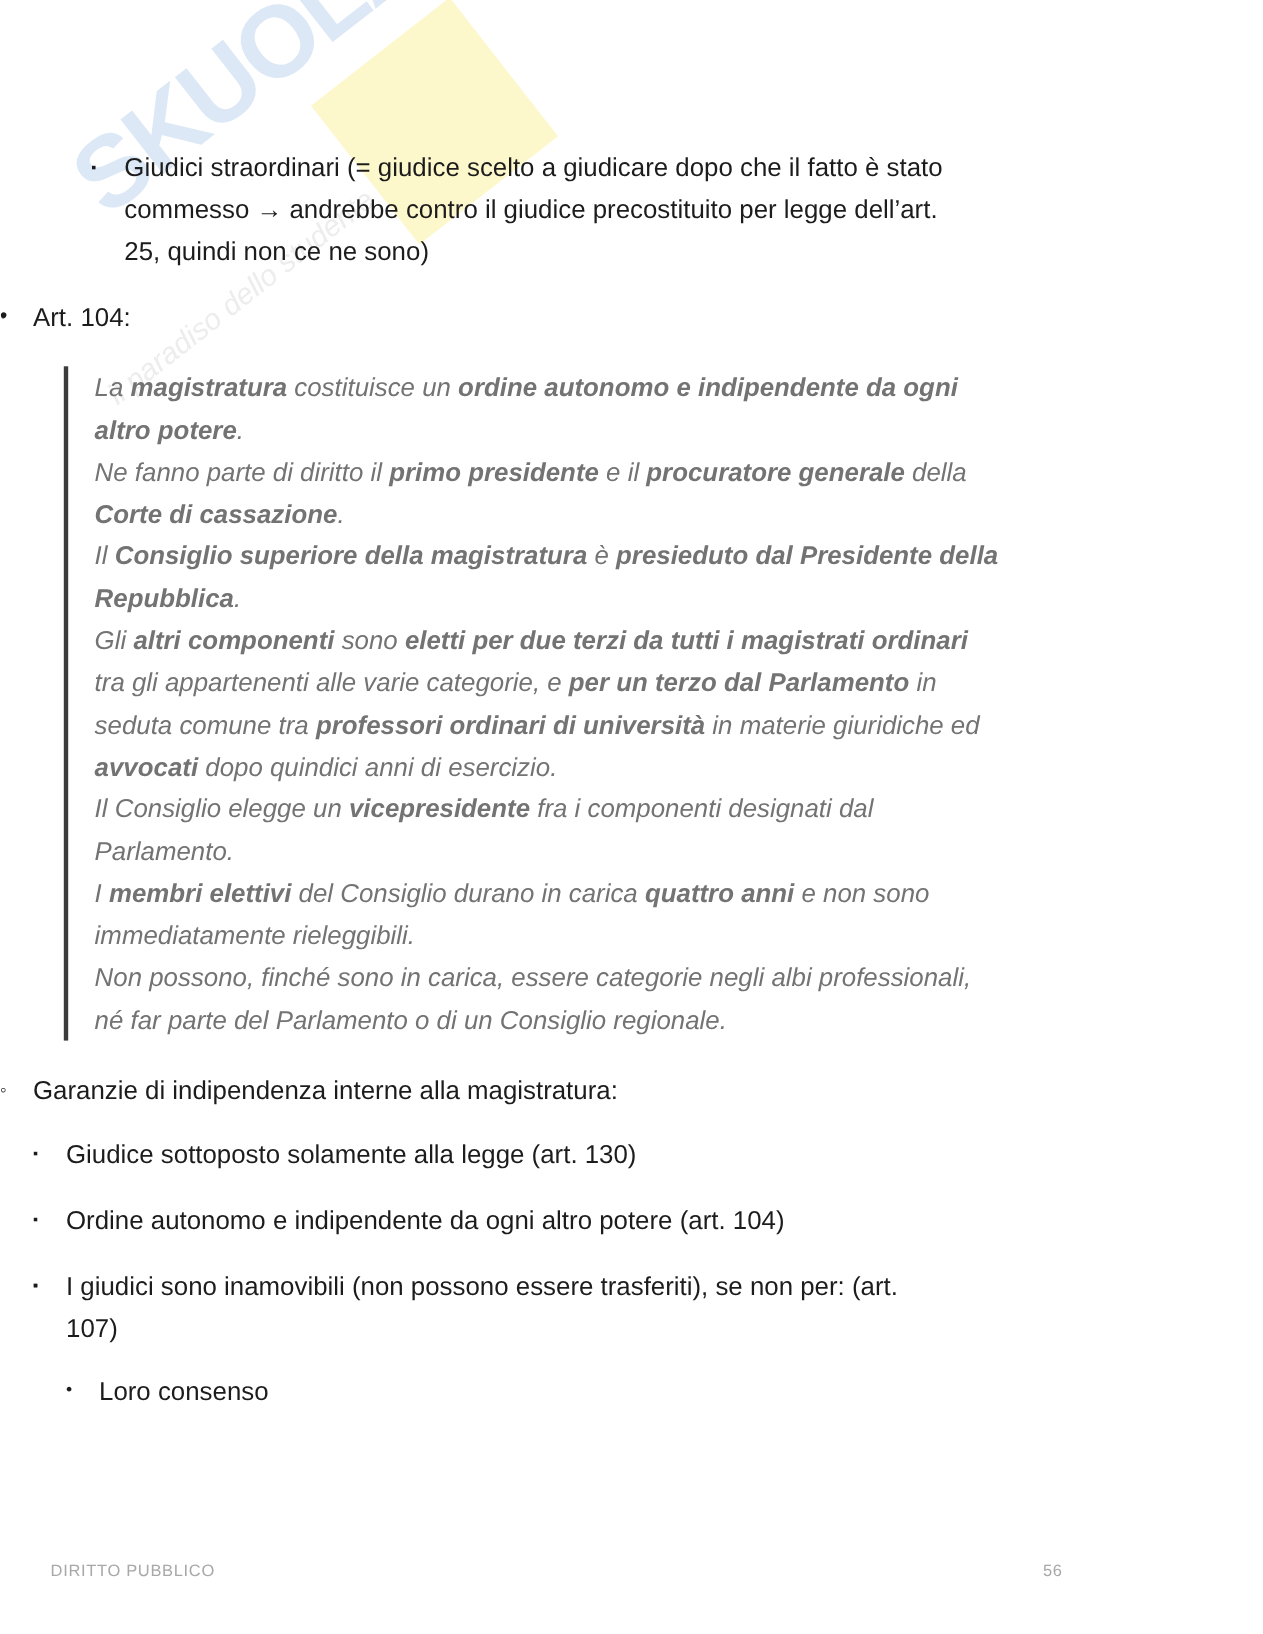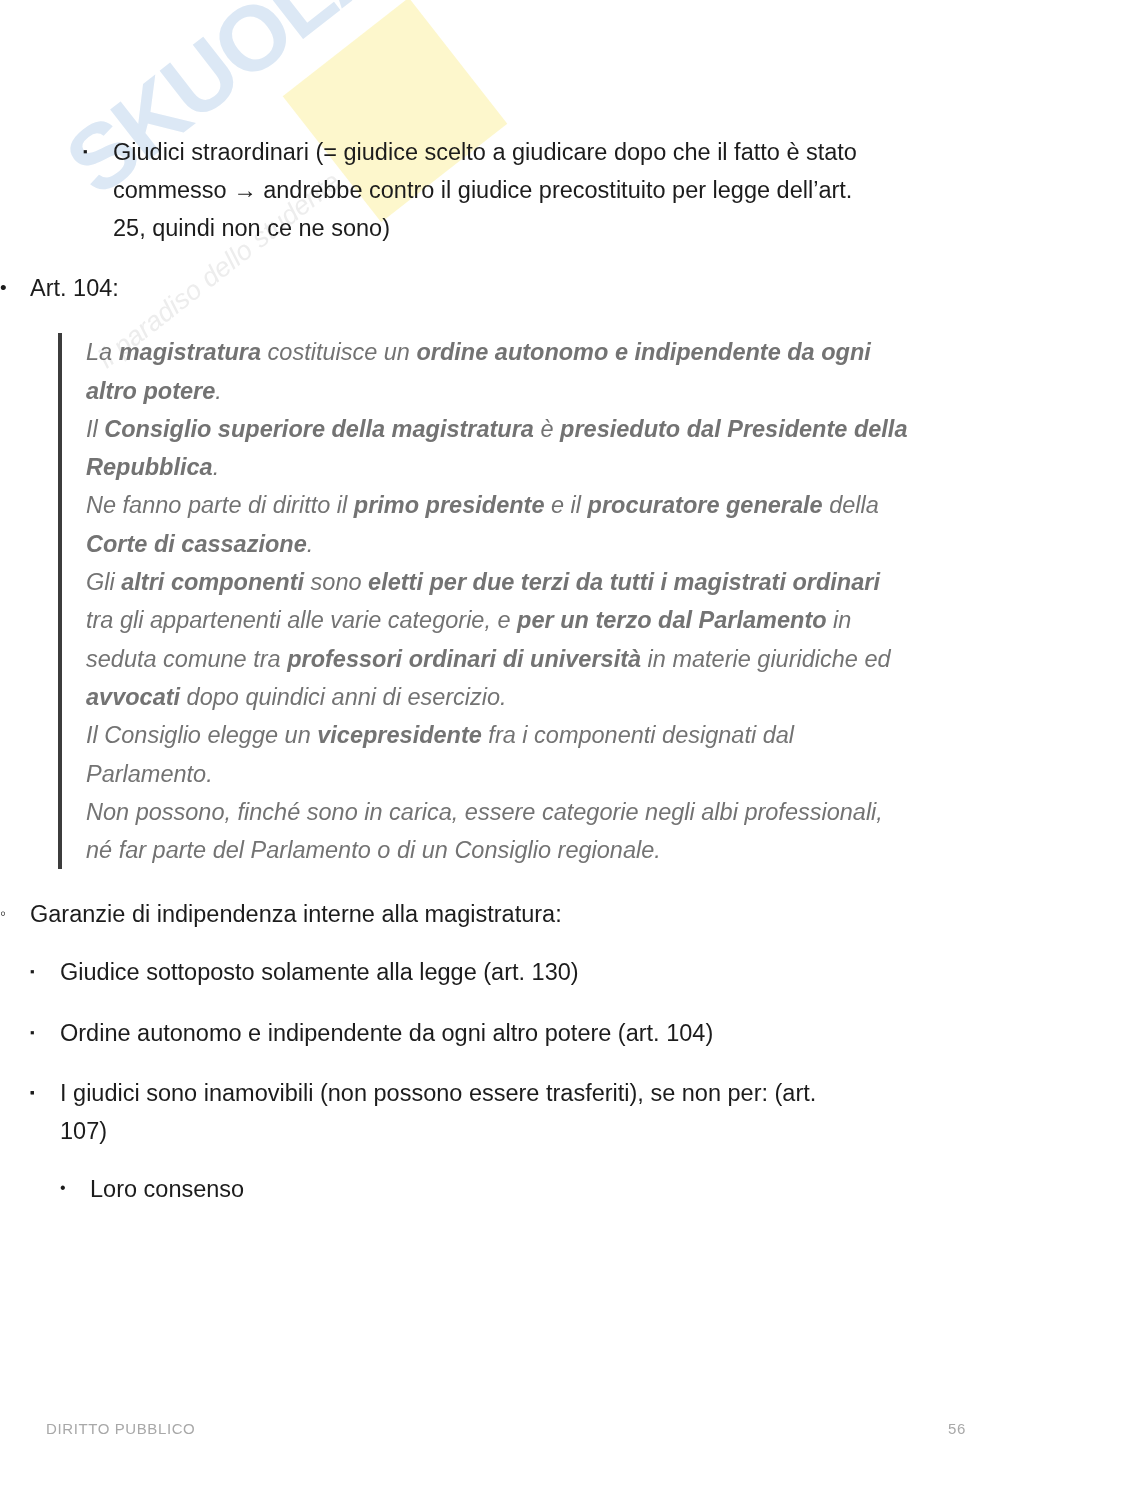--- a/index.html
+++ b/index.html
@@ -196,28 +196,29 @@
     </ul>
 
     <ul class="lvl l1" style="margin-top:6px;">
       <li class="item">
         <span class="marker">•</span>
         <span class="body">Art. 104:</span>
 
         <blockquote class="quote">
           <p><span>La </span><b>magistratura</b><span> costituisce un </span><b>ordine autonomo e indipendente da ogni altro potere</b><span>.</span></p>
 
+          <p><span>Ne fanno parte di diritto il </span><b>primo presidente</b><span> e il </span><b>procuratore generale</b><span> della </span><b>Corte di cassazione</b><span>.</span></p>
+
           <p><span>Il </span><b>Consiglio superiore della magistratura</b><span> è </span><b>presieduto dal Presidente della Repubblica</b><span>.</span></p>
 
-          <p><span>Ne fanno parte di diritto il </span><b>primo presidente</b><span> e il </span><b>procuratore generale</b><span> della </span><b>Corte di cassazione</b><span>.</span></p>
-
           <p><span>Gli </span><b>altri componenti</b><span> sono </span><b>eletti per due terzi da tutti i magistrati ordinari</b><span> tra gli appartenenti alle varie categorie, e </span><b>per un terzo dal Parlamento</b><span> in seduta comune tra </span><b>professori ordinari di università</b><span> in materie giuridiche ed </span><b>avvocati</b><span> dopo quindici anni di esercizio.</span></p>
 
           <p><span>Il Consiglio elegge un </span><b>vicepresidente</b><span> fra i componenti designati dal Parlamento.</span></p>
 
+          <p><span>I </span><b>membri elettivi</b><span> del Consiglio durano in carica </span><b>quattro anni</b><span> e non sono immediatamente rieleggibili.</span></p>
 
           <p>Non possono, finché sono in carica, essere categorie negli albi professionali, né far parte del Parlamento o di un Consiglio regionale.</p>
         </blockquote>
       </li>
     </ul>
 
     <ul class="lvl l1" style="margin-top:16px;">
       <li class="item" style="padding-left:0;">
         <ul class="lvl l2">
 

